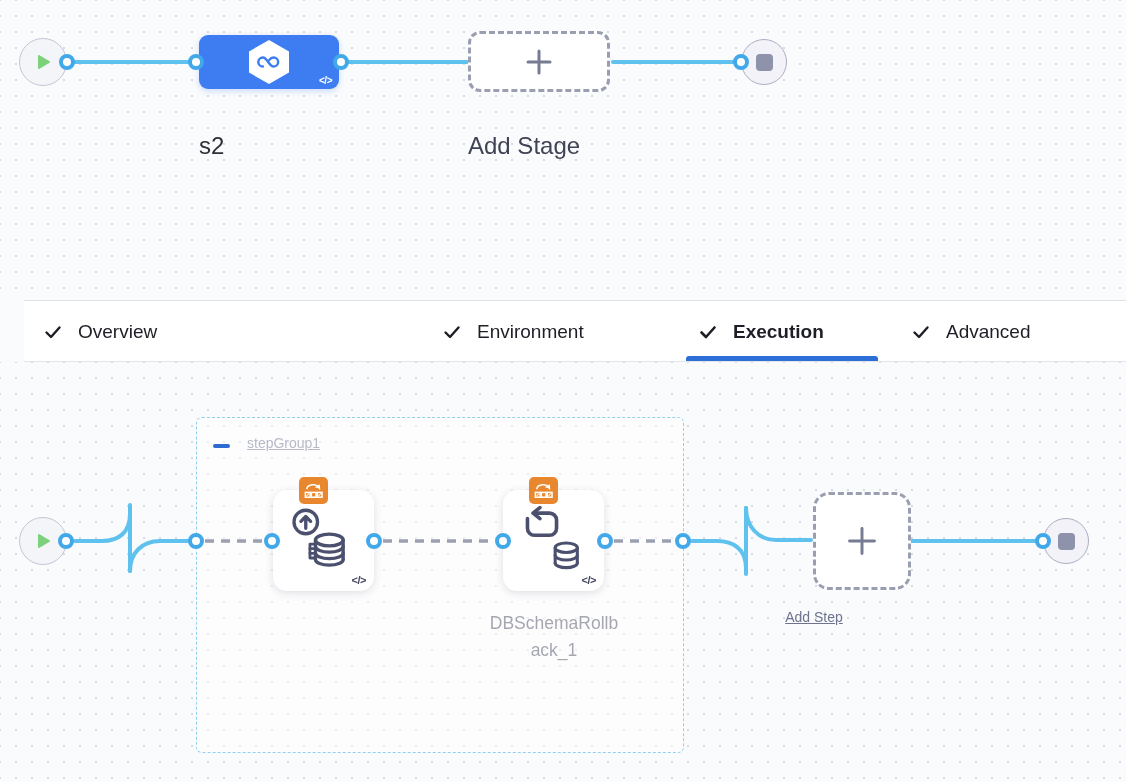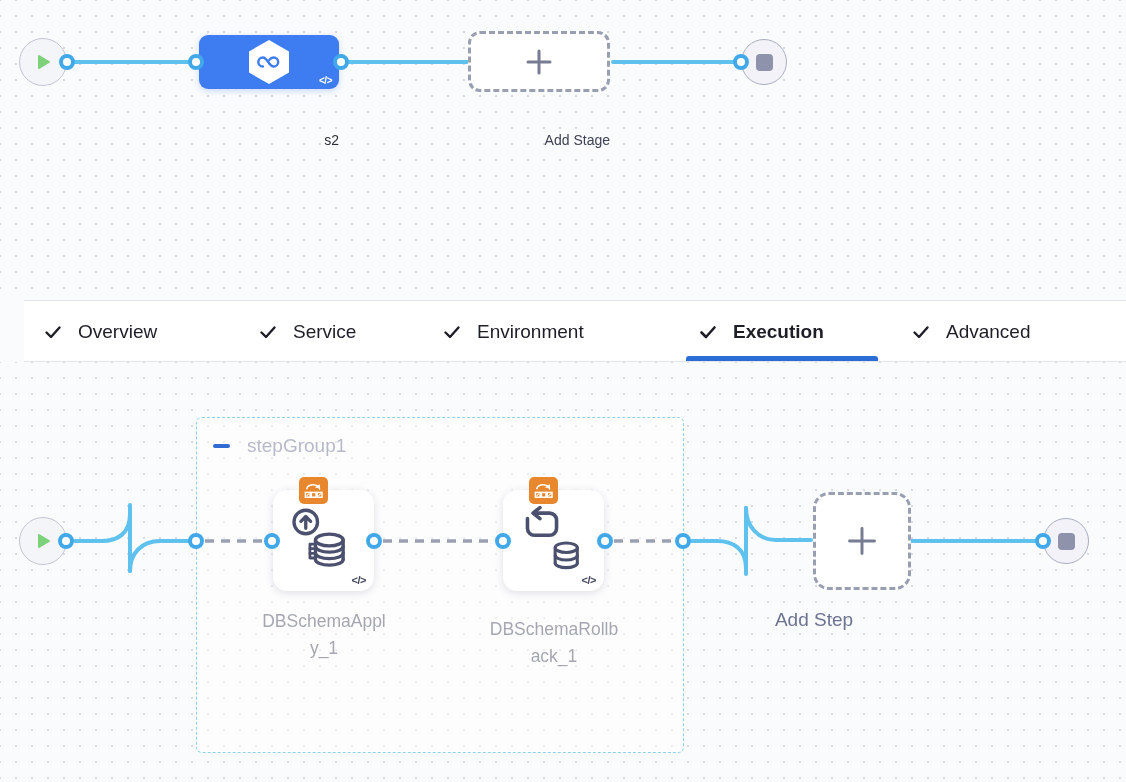--- a/index.html
+++ b/index.html
@@ -37,25 +37,25 @@
   .code-glyph-dark { position:absolute; right:8px; bottom:5px; color:#42465c;
     font-size:11px; font-weight:700; letter-spacing:-.5px; }
 
   
   .add-box { position:absolute; background:#ffffff; border:3px dashed #999eb1;
     display:flex; align-items:center; justify-content:center; z-index:4; }
   #add-stage-box { left:468px; top:31px; width:142px; height:61px; border-radius:12px; }
   #add-step-box { left:813px; top:130px; width:98px; height:98px; border-radius:16px; }
 
   
-  .node-label { position:absolute; text-align:right; color:#3f4353; font-size:14px; }
+  .node-label { position:absolute; text-align:left; color:#3f4353; font-size:24px; }
   .node-label.dark { color:#2e2f37; }
   .step-label { position:absolute; text-align:center; color:#4a4d60; font-size:17.5px;
     line-height:1.55; white-space:pre-line; }
-  .muted-label { position:absolute; text-align:center; color:#6e7390; font-size:19px; }
+  .muted-label { position:absolute; text-align:center; color:#6e7390; font-size:14px;text-decoration:underline; }
 
   
   #tab-bar { position:relative; width:1126px; height:62px; background:#ffffff;
     border-top:1px solid #e0e2ea; border-bottom:1px solid #e3e5ec;margin-left:24px; }
   .tab { position:absolute; top:0; height:61px; display:flex; align-items:center;
     gap:14px; cursor:pointer; }
   .tab-label { font-size:19px; color:#1d1e26; }
   .tab.active .tab-label { font-weight:700; }
   #tab-underline { position:absolute; left:662px; bottom:0; width:192px; height:5px;
     background:#2c6ed6; border-radius:3px 3px 0 0; }
@@ -122,26 +122,20 @@
 
 <div id="tab-bar">
 
   <div class="tab" style="left:18px;">
     <svg width="22" height="22" viewBox="0 0 22 22">
       <path d="M4.5 11.5 L9 16 L17.5 6.5" fill="none" stroke="#1d1e26" stroke-width="2.4" stroke-linecap="round" stroke-linejoin="round"></path>
     </svg>
     <span class="tab-label">Overview</span>
   </div>
 
-  <div class="tab" style="left:233px;">
-    <svg width="22" height="22" viewBox="0 0 22 22">
-      <path d="M4.5 11.5 L9 16 L17.5 6.5" fill="none" stroke="#1d1e26" stroke-width="2.4" stroke-linecap="round" stroke-linejoin="round"></path>
-    </svg>
-    <span class="tab-label">Service</span>
-  </div>
 
   <div class="tab" style="left:417px;align-items:center;">
     <svg width="22" height="22" viewBox="0 0 22 22">
       <path d="M4.5 11.5 L9 16 L17.5 6.5" fill="none" stroke="#1d1e26" stroke-width="2.4" stroke-linecap="round" stroke-linejoin="round"></path>
     </svg>
     <span class="tab-label">Environment</span>
   </div>
 
   <div class="tab" style="left:886px;">
     <svg width="22" height="22" viewBox="0 0 22 22">
@@ -259,18 +253,16 @@
 
   <div class="port" style="left:58px;  top:171px;"></div>
   <div class="port" style="left:188px; top:171px;"></div>
   <div class="port" style="left:264px; top:171px;"></div>
   <div class="port" style="left:366px; top:171px;"></div>
   <div class="port" style="left:495px; top:171px;"></div>
   <div class="port" style="left:597px; top:171px;"></div>
   <div class="port" style="left:675px; top:171px;"></div>
   <div class="port" style="left:1035px; top:171px;"></div>
 
-  <div class="step-label" style="left:254px; top:246px; width:140px;">DBSchemaAppl
-y_1</div>
-  <div class="step-label" style="left:484px; top:254px; width:140px;">DBSchemaRollb
+  <div class="step-label" style="left:484px; top:248px; width:140px;">DBSchemaRollb
 ack_1</div>
   <div class="muted-label" style="left:764px; top:247px; width:100px;">Add Step</div>
 </div>
 
 </body></html>

